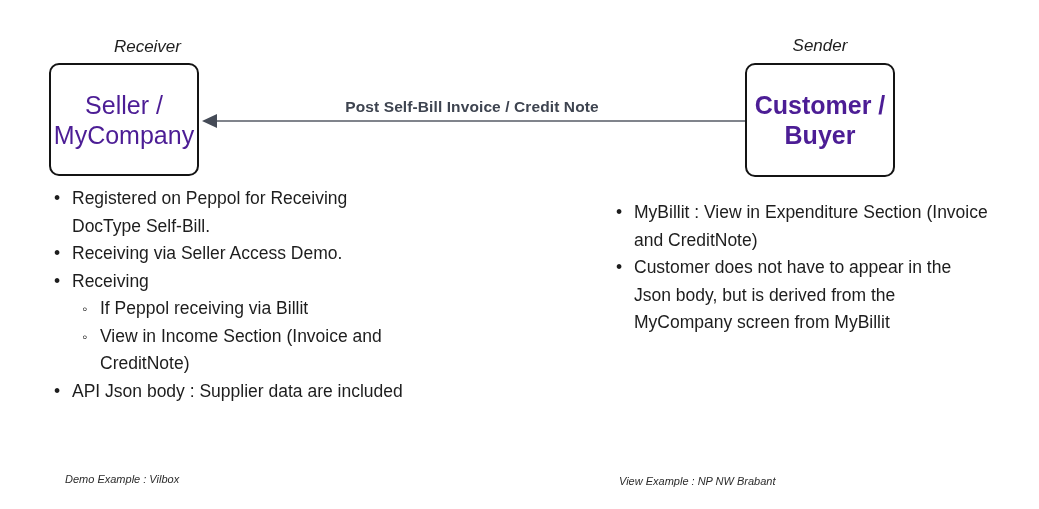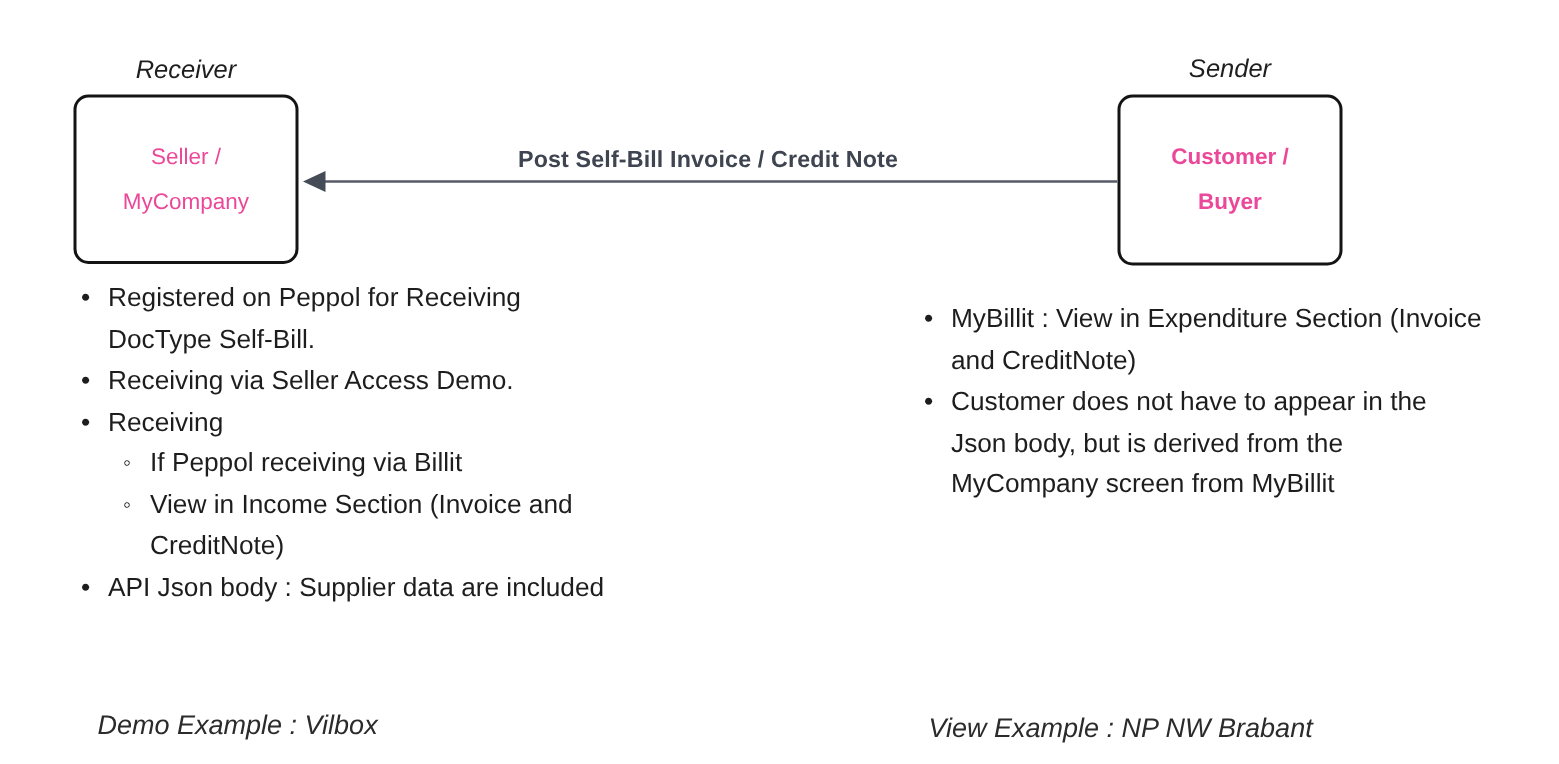--- a/index.html
+++ b/index.html
@@ -14,34 +14,34 @@
     overflow: hidden;
   }
   .role-label {
     position: absolute;
     width: 150px;
     text-align: center;
     font-size: 17px;
     font-style: italic;
     color: #1e1e1e;
   }
-  .role-receiver { left: 49px; top: 37px; }
+  .role-receiver { left: 31px; top: 37px; text-align: right; }
   .role-sender  { left: 745px; top: 36px; }
   .node-box {
     position: absolute;
     border: 2px solid #141414;
     border-radius: 10px;
     background: #ffffff;
     display: flex;
     flex-direction: column;
     align-items: center;
     justify-content: center;
-    font-size: 15px;
+    font-size: 25px;
     line-height: 30px;
-    color: #ec4899;
+    color: #4c1d95;
     text-align: center;
   }
   .box-receiver { left: 49px; top: 63px; width: 150px; height: 113px; }
   .box-sender  { left: 745px; top: 63px; width: 150px; height: 114px; font-weight: bold; }
   #arrow-svg {
     position: absolute;
     left: 199px;
     top: 107px;
     width: 546px;
     height: 28px;
@@ -79,21 +79,21 @@
   ul.notes li.l2 { padding-left: 52px; }
   ul.notes li.l2::before {
     content: "\25E6";
     position: absolute;
     left: 34px;
     top: 0;
     font-size: 15px;
   }
   .demo-label {
     position: absolute;
-    font-size: 18px;
+    font-size: 11px;
     font-style: italic;
     color: #2b2b2b;
   }
   #demo-left  { left: 65px;  top: 473px; }
   #demo-right { left: 619px; top: 475px; }
 </style>
 </head>
 <body>
 
 <div id="canvas">

